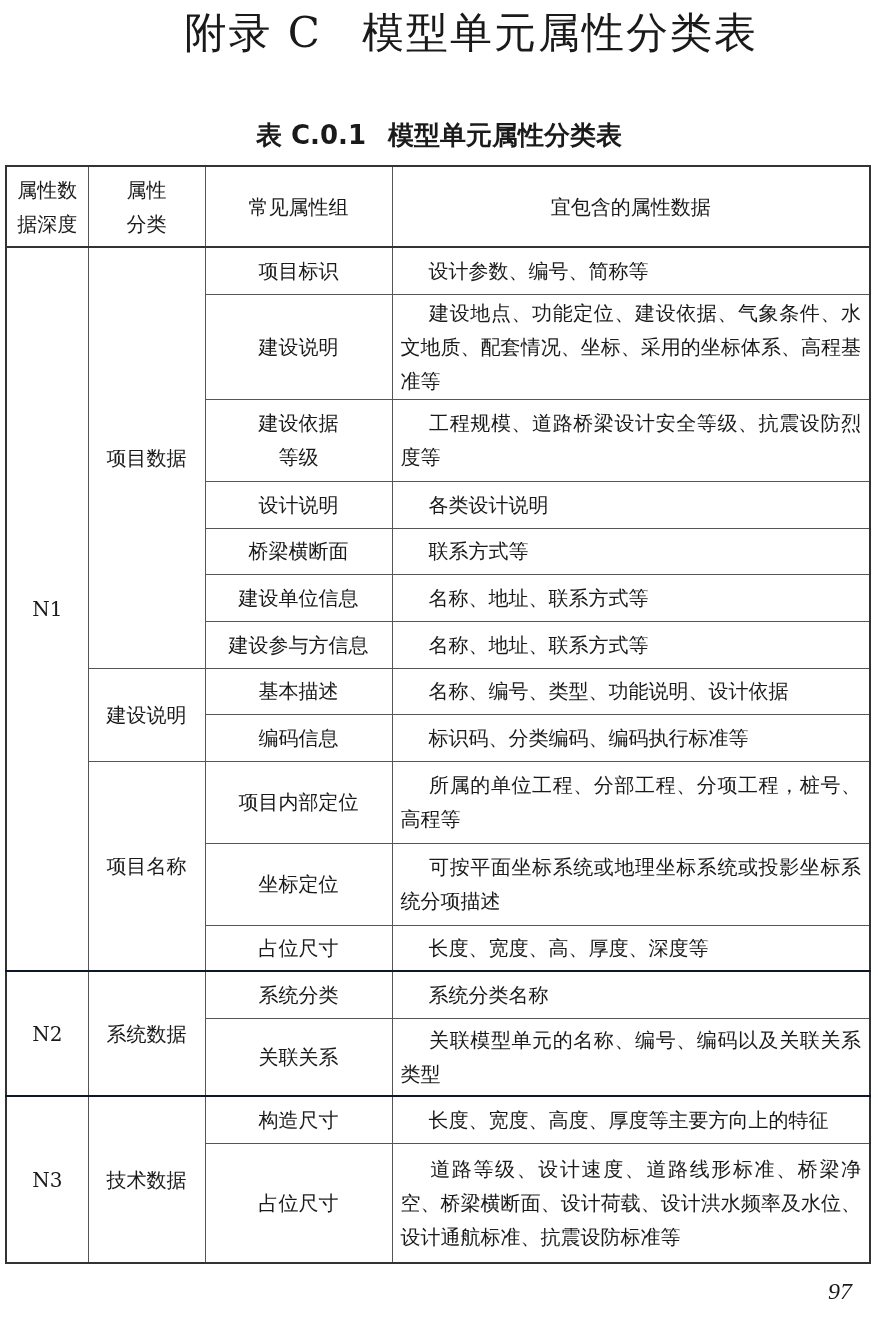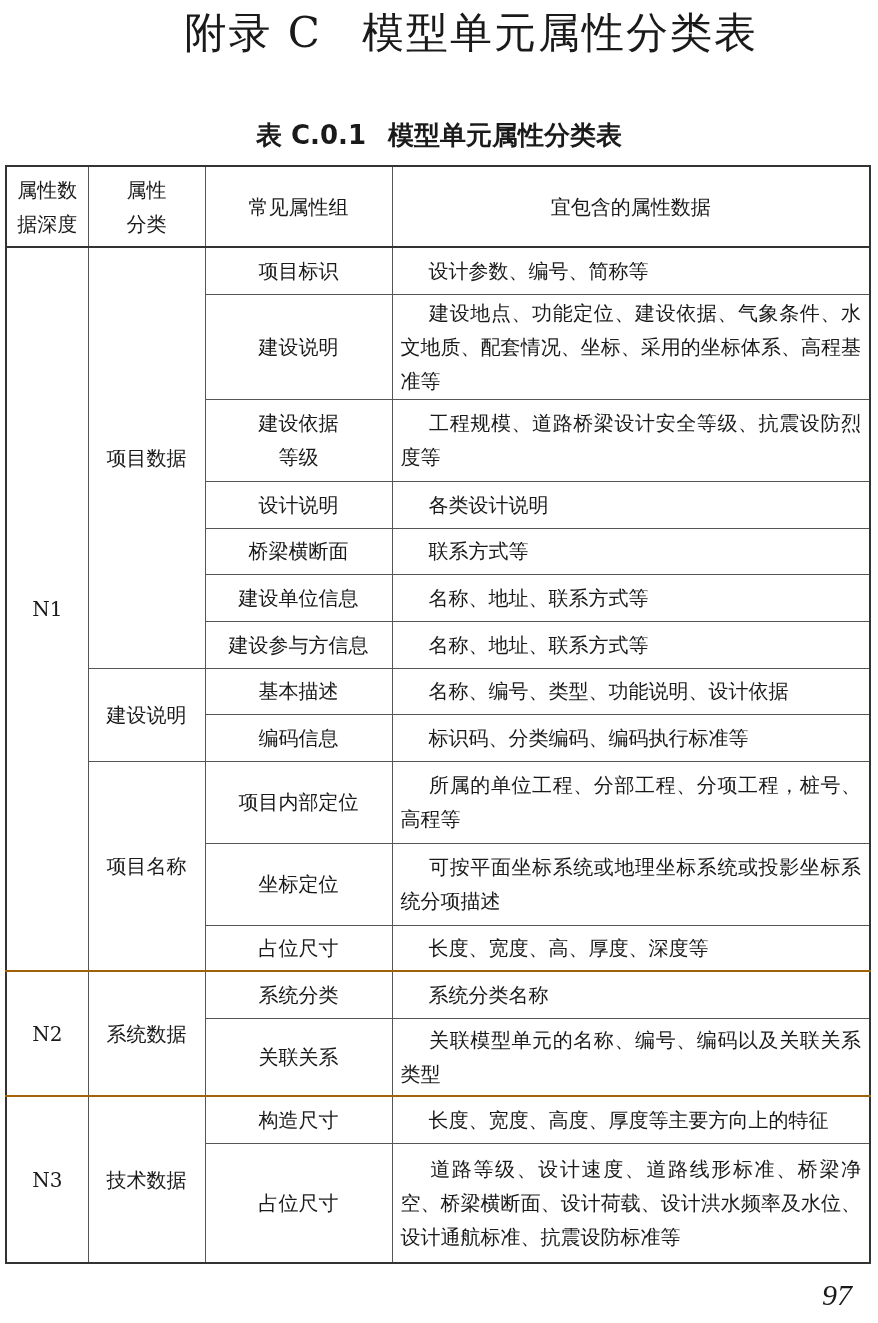--- a/index.html
+++ b/index.html
@@ -15,23 +15,23 @@
   table.attr { position:absolute; top:165px; left:5px; width:864px; border-collapse:collapse;
                table-layout:fixed; border:2px solid #333; }
   table.attr td, table.attr th { border:1px solid #555; font-size:20px; line-height:34px;
                font-weight:normal; padding:0 8px; vertical-align:middle; }
   table.attr th { text-align:center; line-height:34px; }
   table.attr thead tr { height:81px; }
   table.attr thead th { border-bottom:2px solid #333; }
   td.c { text-align:center; }
   td.desc { text-align:justify; padding:2px 12px 2px 10px; }
   td.desc span.ind { display:inline-block; width:28px; }
-  tr.sep td { border-top:2px solid #a16207; }
+  tr.sep td { border-top:2px solid #0f172a; }
   td.lvl { font-size:20px; }
-  .page-num { position:absolute; top:1278px; right:26px; font-size:30px; font-style:italic;
+  .page-num { position:absolute; top:1278px; right:26px; font-size:24px; font-style:italic;
               font-family:"Liberation Serif","DejaVu Serif",serif;margin-left:44px; }
 </style>
 </head>
 <body>
 
 <div class="page-title"><span>附录 C</span><span class="sp"></span><span>模型单元属性分类表</span></div>
 
 <div class="table-caption"><span>表 C.0.1</span><span class="sp"></span><span>模型单元属性分类表</span></div>
 
 <table class="attr">

